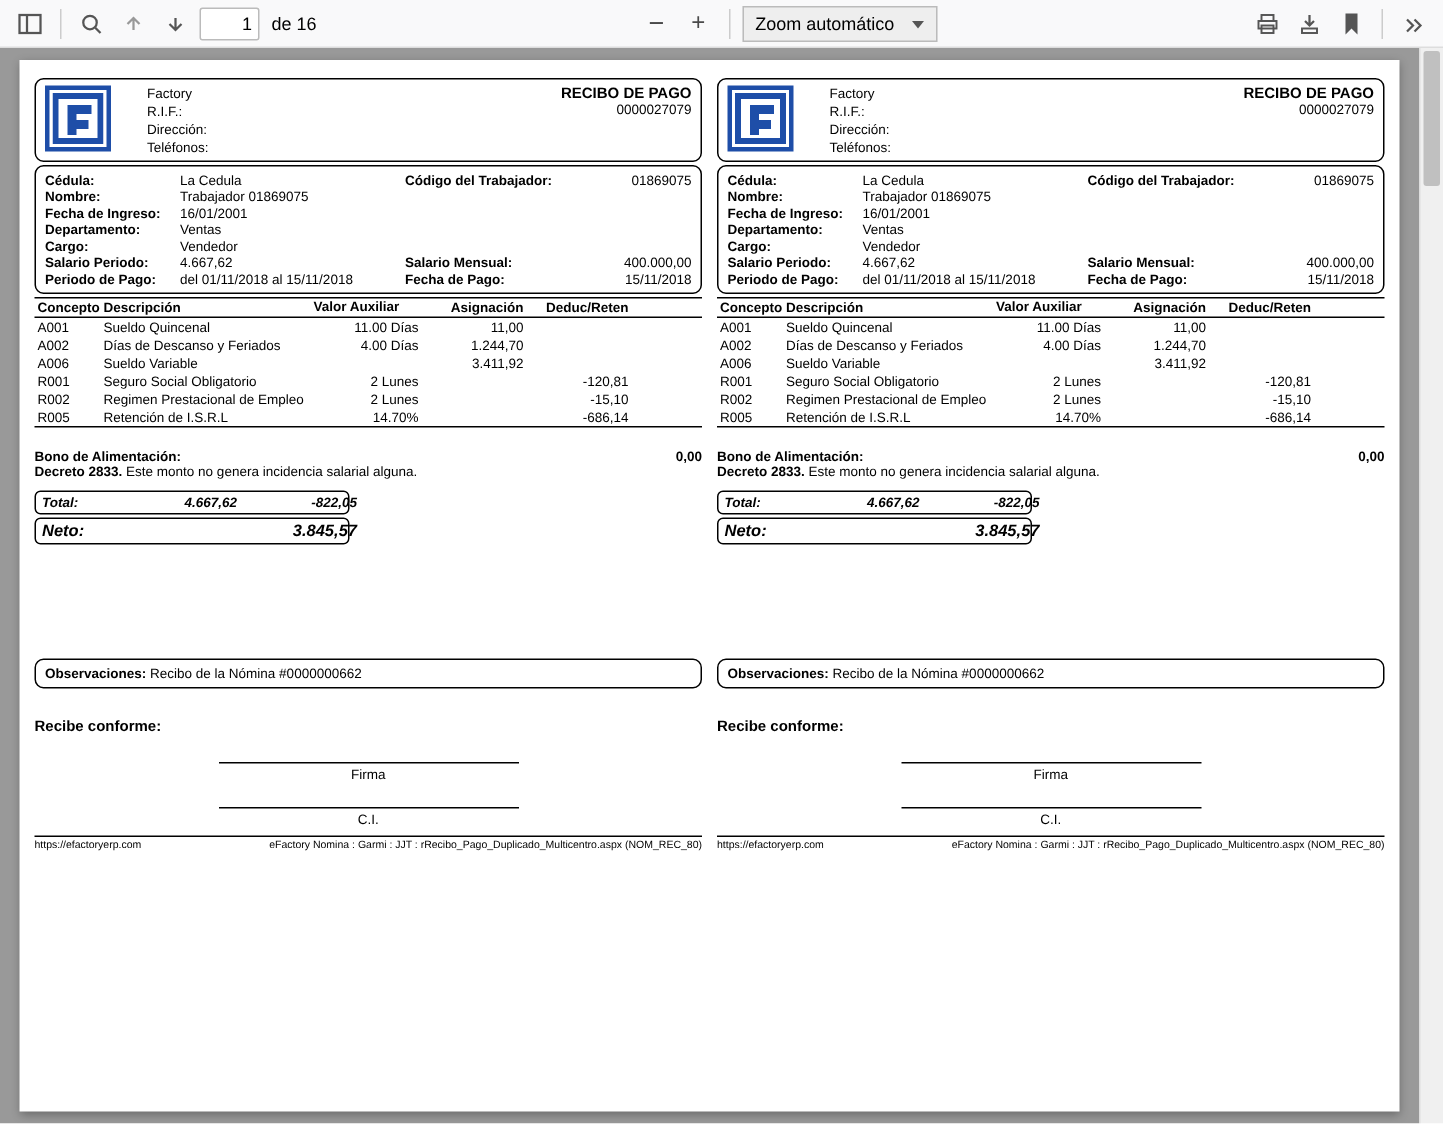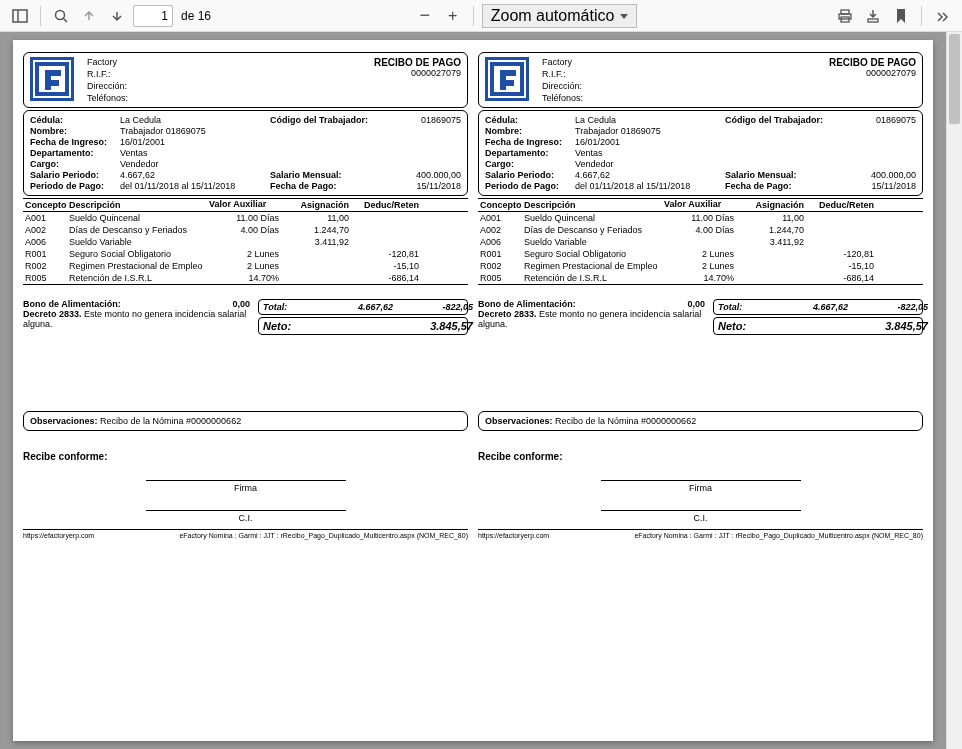--- a/index.html
+++ b/index.html
@@ -9,50 +9,50 @@
   .toolbar {
     height: 32px; background: #f9f9fa; border-bottom: 1px solid #ddd;
     display: flex; align-items: center; padding: 0 8px; gap: 4px;
     font-size: 12px;
   }
   .tb-btn { width: 24px; height: 24px; display: inline-flex; align-items: center; justify-content: center; cursor: pointer; color: #4a4a4a; border-radius: 2px; }
   .tb-sep { width: 1px; height: 20px; background: #ccc; margin: 0 4px; }
   .tb-spacer { flex: 1; }
   .page-input { width: 40px; height: 22px; text-align: right; padding: 0 4px; border: 1px solid #bbb; border-radius: 2px; background: #fff; font-size: 12px; }
   .page-of { margin: 0 6px 0 4px; }
-  .zoom-select { height: 24px; border: 1px solid #bbb; background: #eee; padding: 0 22px 0 8px; font-size: 16px; position: relative; display: inline-flex; align-items: center; min-width: 130px; }
+  .zoom-select { height: 24px; border: 1px solid #bbb; background: #eee; padding: 0 22px 0 8px; font-size: 12px; position: relative; display: inline-flex; align-items: center; min-width: 130px; }
   .zoom-select::after { content: ""; position: absolute; right: 8px; top: 9px; border-left: 4px solid transparent; border-right: 4px solid transparent; border-top: 5px solid #555; }
 
   
   .viewport { height: 717px; overflow: auto; background: #999; display: flex; justify-content: center; }
   .pdf-page { background: #fff; width: 920px; min-height: 700px; margin: 8px 0; box-shadow: 0 2px 6px rgba(0,0,0,0.3); padding: 12px 10px; display: flex; gap: 10px; }
   .scrollbar-track { width: 16px; background: #f0f0f0; border-left: 1px solid #ddd; position: relative; }
   .scrollbar-thumb { position: absolute; top: 2px; left: 2px; right: 2px; height: 90px; background: #c0c0c0; border-radius: 2px; }
 
   
   .receipt { flex: 1; font-size: 9px; color: #000; }
   .box { border: 1px solid #000; border-radius: 6px; padding: 4px 6px; margin-bottom: 2px; }
-  .header-box { display: flex; gap: 13px; }
+  .header-box { display: flex; gap: 24px; }
   .logo { width: 44px; height: 44px; border: 3px solid #1e4ea8; display: flex; align-items: center; justify-content: center; color: #1e4ea8; font-weight: bold; font-size: 24px; font-family: sans-serif; }
   .header-left { display: flex; flex-direction: column; gap: 2px; flex: 1; }
   .header-right { text-align: right; }
   .header-right .title { font-weight: bold; font-size: 10px; }
   .lbl { font-weight: bold; }
   .info-grid { display: grid; grid-template-columns: 90px 150px 100px auto; row-gap: 1px; }
   .info-grid .r { text-align: right; }
   .table { width: 100%; border-top: 1px solid #000; border-bottom: 1px solid #000; margin-bottom: 12px; }
   .table .thead, .table .trow {
     display: grid;
     grid-template-columns: 44px 140px 70px 70px 70px;
     padding: 1px 2px;
   }
   .table .thead { font-weight: bold; border-bottom: 1px solid #000; }
   .table .thead .vaux { text-align: left; line-height: 1.1; }
   .table .num { text-align: right; }
-  .totals-row { display: flex; gap: 8px; margin-top: 14px; }
+  .totals-row { display: flex; gap: 8px; margin-top: 14px; flex-direction: column; }
   .bono { flex: 1; }
   .bono .lbl2 { font-weight: bold; }
   .bono-val { text-align: right; font-weight: bold; width: 40px; }
   .totals-box { width: 210px; font-style: italic; }
   .tot-line { display: grid; grid-template-columns: 50px 80px 80px; border: 1px solid #000; border-radius: 4px; padding: 2px 4px; margin-bottom: 2px; font-weight: bold; }
   .tot-line .num { text-align: right; }
   .tot-line.neto { font-size: 11px; }
   .obs-box { margin-top: 74px; }
   .sign-block { margin-top: 20px; }
   .sign-block .rc { font-weight: bold; margin-bottom: 18px; font-size: 10px; }

